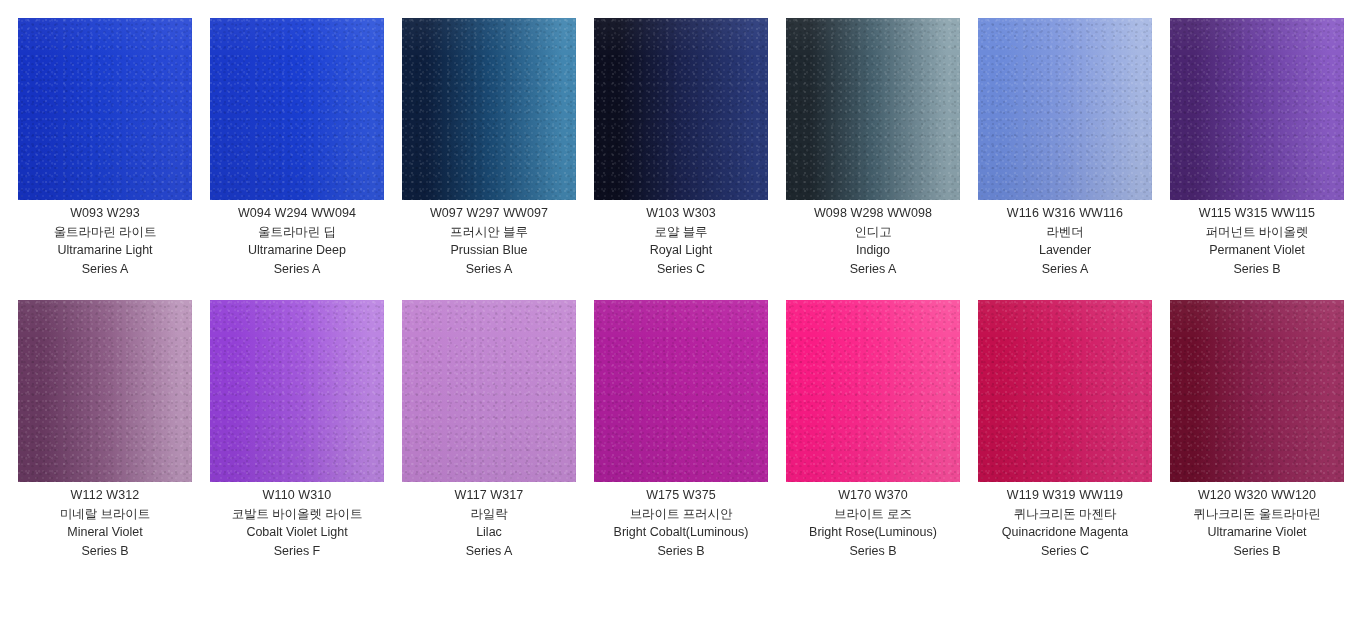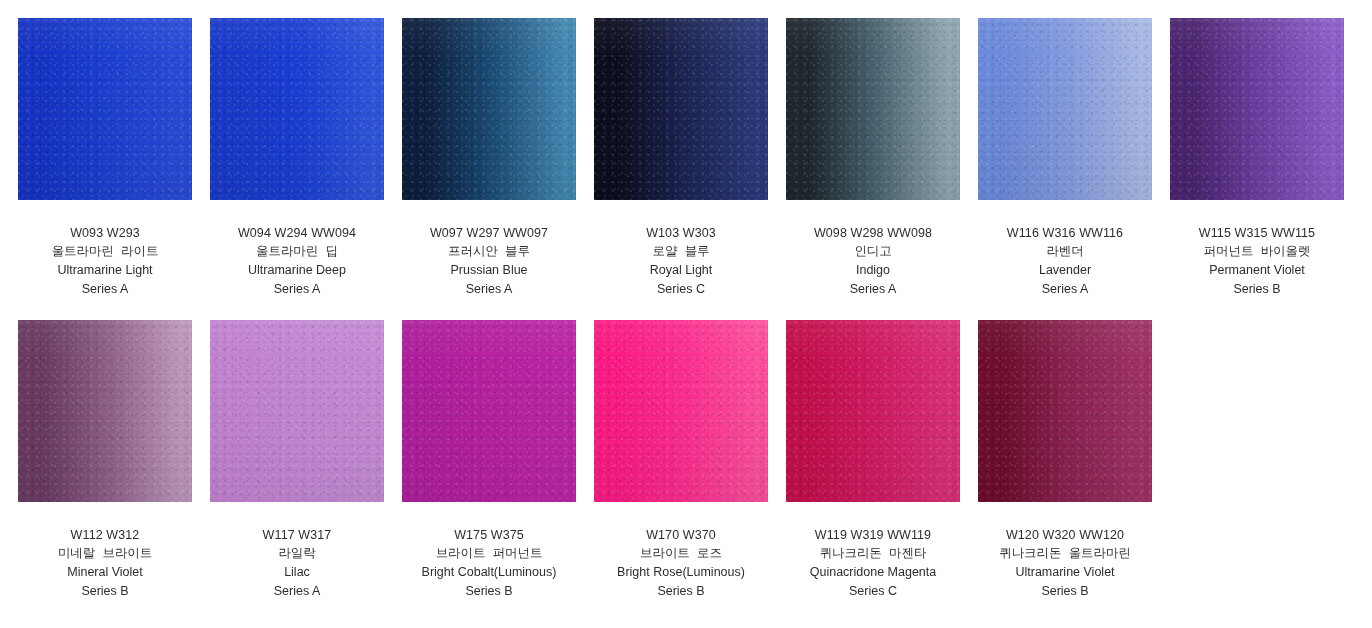--- a/index.html
+++ b/index.html
@@ -72,33 +72,33 @@
     inset: 0;
     pointer-events: none;
     background: linear-gradient(to bottom,
       rgba(255,255,255,0.06) 0%,
       rgba(255,255,255,0.00) 22%,
       rgba(0,0,0,0.03) 72%,
       rgba(0,0,0,0.06) 100%);
   }
 
   .swatch-labels {
-    padding-top: 24px;
+    padding-top: 4px;
     text-align: center;
     line-height: 18.5px;
     width: 174px;
   }
   .lbl {
     display: block;
     font-size: 12.5px;
     color: #2d2d2d;
     white-space: nowrap;
   }
   .lbl-codes { letter-spacing: 0.1px; }
-  .lbl-kr    { letter-spacing: -0.1px; font-family: Liberation Mono, monospace; }
+  .lbl-kr    { letter-spacing: -0.1px; }
   .lbl-en    { }
   .lbl-series{ }
 </style>
 </head>
 <body style="background: rgb(255, 255, 255); color: rgb(45, 45, 45);">
 
 <div class="sheet">
 
   <div class="swatch-row">
 
@@ -203,20 +203,32 @@
         <div class="grain"></div>
       </div>
       <div class="swatch-labels">
         <span class="lbl lbl-codes">W112 W312</span>
         <span class="lbl lbl-kr">미네랄 브라이트</span>
         <span class="lbl lbl-en">Mineral Violet</span>
         <span class="lbl lbl-series">Series B</span>
       </div>
     </div>
 
+    <div class="swatch-cell">
+      <div class="swatch-chip" style="background: linear-gradient(to right, rgb(147, 64, 214) 0%, rgb(147, 64, 214) 14%, rgb(162, 87, 220) 50%, rgb(187, 132, 226) 92%, rgb(187, 132, 226) 100%);">
+        <div class="wash"></div>
+        <div class="grain"></div>
+      </div>
+      <div class="swatch-labels">
+        <span class="lbl lbl-codes">W110 W310</span>
+        <span class="lbl lbl-kr">코발트 바이올렛 라이트</span>
+        <span class="lbl lbl-en">Cobalt Violet Light</span>
+        <span class="lbl lbl-series">Series F</span>
+      </div>
+    </div>
 
     <div class="swatch-cell">
       <div class="swatch-chip" style="background: linear-gradient(to right, rgb(193, 130, 208) 0%, rgb(193, 130, 208) 14%, rgb(194, 135, 210) 50%, rgb(196, 138, 211) 92%, rgb(196, 138, 211) 100%);">
         <div class="wash"></div>
         <div class="grain"></div>
       </div>
       <div class="swatch-labels">
         <span class="lbl lbl-codes">W117 W317</span>
         <span class="lbl lbl-kr">라일락</span>
         <span class="lbl lbl-en">Lilac</span>
@@ -224,21 +236,21 @@
       </div>
     </div>
 
     <div class="swatch-cell">
       <div class="swatch-chip" style="background: linear-gradient(to right, rgb(174, 31, 156) 0%, rgb(174, 31, 156) 14%, rgb(181, 33, 159) 50%, rgb(185, 38, 164) 92%, rgb(185, 38, 164) 100%);">
         <div class="wash"></div>
         <div class="grain"></div>
       </div>
       <div class="swatch-labels">
         <span class="lbl lbl-codes">W175 W375</span>
-        <span class="lbl lbl-kr">브라이트 퍼머넌트</span>
+        <span class="lbl lbl-kr">브라이트 프러시안</span>
         <span class="lbl lbl-en">Bright Cobalt(Luminous)</span>
         <span class="lbl lbl-series">Series B</span>
       </div>
     </div>
 
     <div class="swatch-cell">
       <div class="swatch-chip" style="background: linear-gradient(to right, rgb(250, 27, 132) 0%, rgb(250, 27, 132) 14%, rgb(251, 45, 142) 50%, rgb(251, 78, 157) 92%, rgb(251, 78, 157) 100%);">
         <div class="wash"></div>
         <div class="grain"></div>
       </div>

